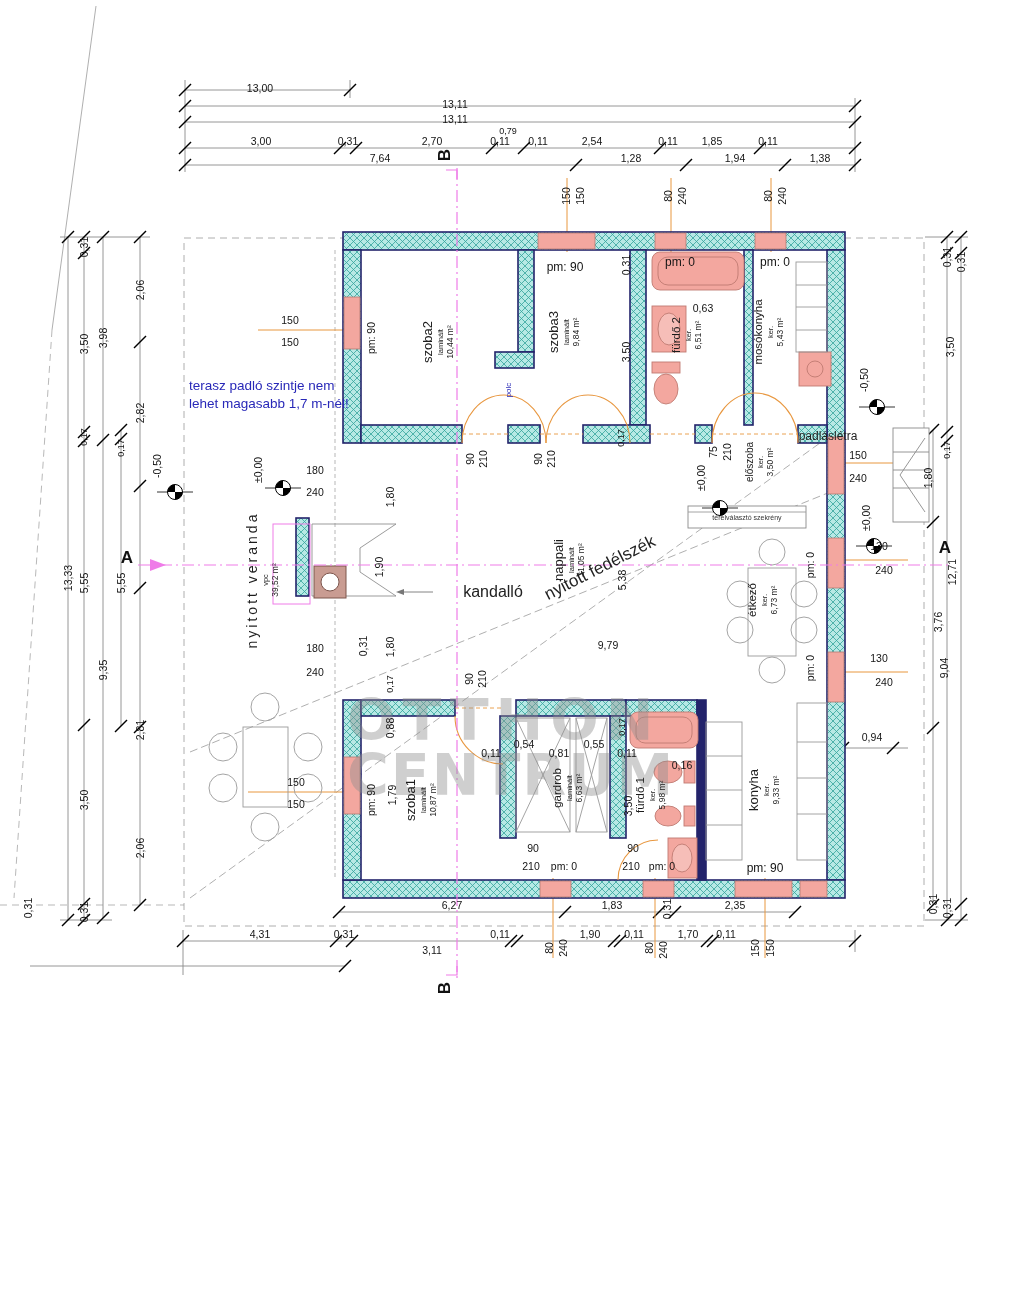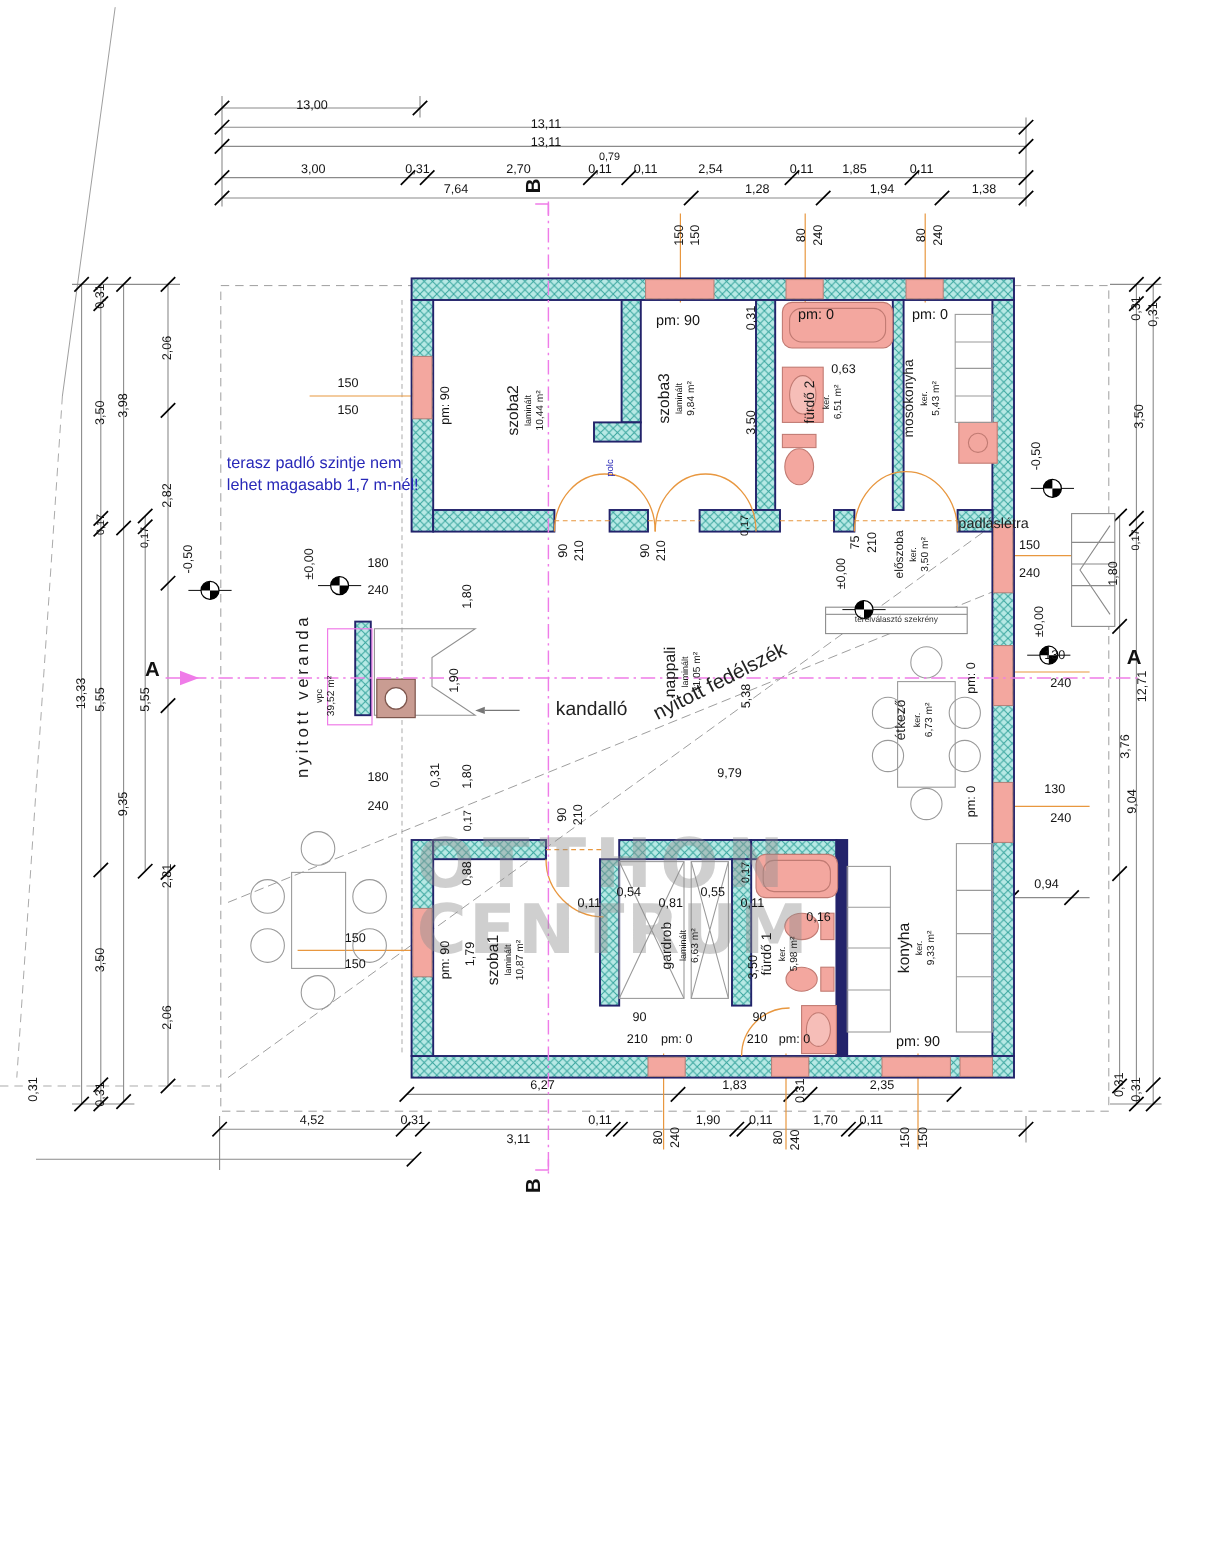--- a/index.html
+++ b/index.html
@@ -431,21 +431,21 @@
 <span class="d" style="left:768px;top:141px">0,11</span>
 <span class="d" style="left:380px;top:158px">7,64</span>
 <span class="d" style="left:631px;top:158px">1,28</span>
 <span class="d" style="left:735px;top:158px">1,94</span>
 <span class="d" style="left:820px;top:158px">1,38</span>
 
 <span class="d" style="left:452px;top:905px">6,27</span>
 <span class="d" style="left:612px;top:905px">1,83</span>
 <span class="d v" style="left:667px;top:909px">0,31</span>
 <span class="d" style="left:735px;top:905px">2,35</span>
-<span class="d" style="left:260px;top:934px">4,52</span>
+<span class="d" style="left:260px;top:934px">4,31</span>
 <span class="d" style="left:344px;top:934px">0,31</span>
 <span class="d" style="left:432px;top:950px">3,11</span>
 <span class="d" style="left:500px;top:934px">0,11</span>
 <span class="d" style="left:590px;top:934px">1,90</span>
 <span class="d" style="left:634px;top:934px">0,11</span>
 <span class="d" style="left:688px;top:934px">1,70</span>
 <span class="d" style="left:726px;top:934px">0,11</span>
 <span class="d v" style="left:549px;top:948px">80</span>
 <span class="d v" style="left:563px;top:948px">240</span>
 <span class="d v" style="left:649px;top:948px">80</span>

